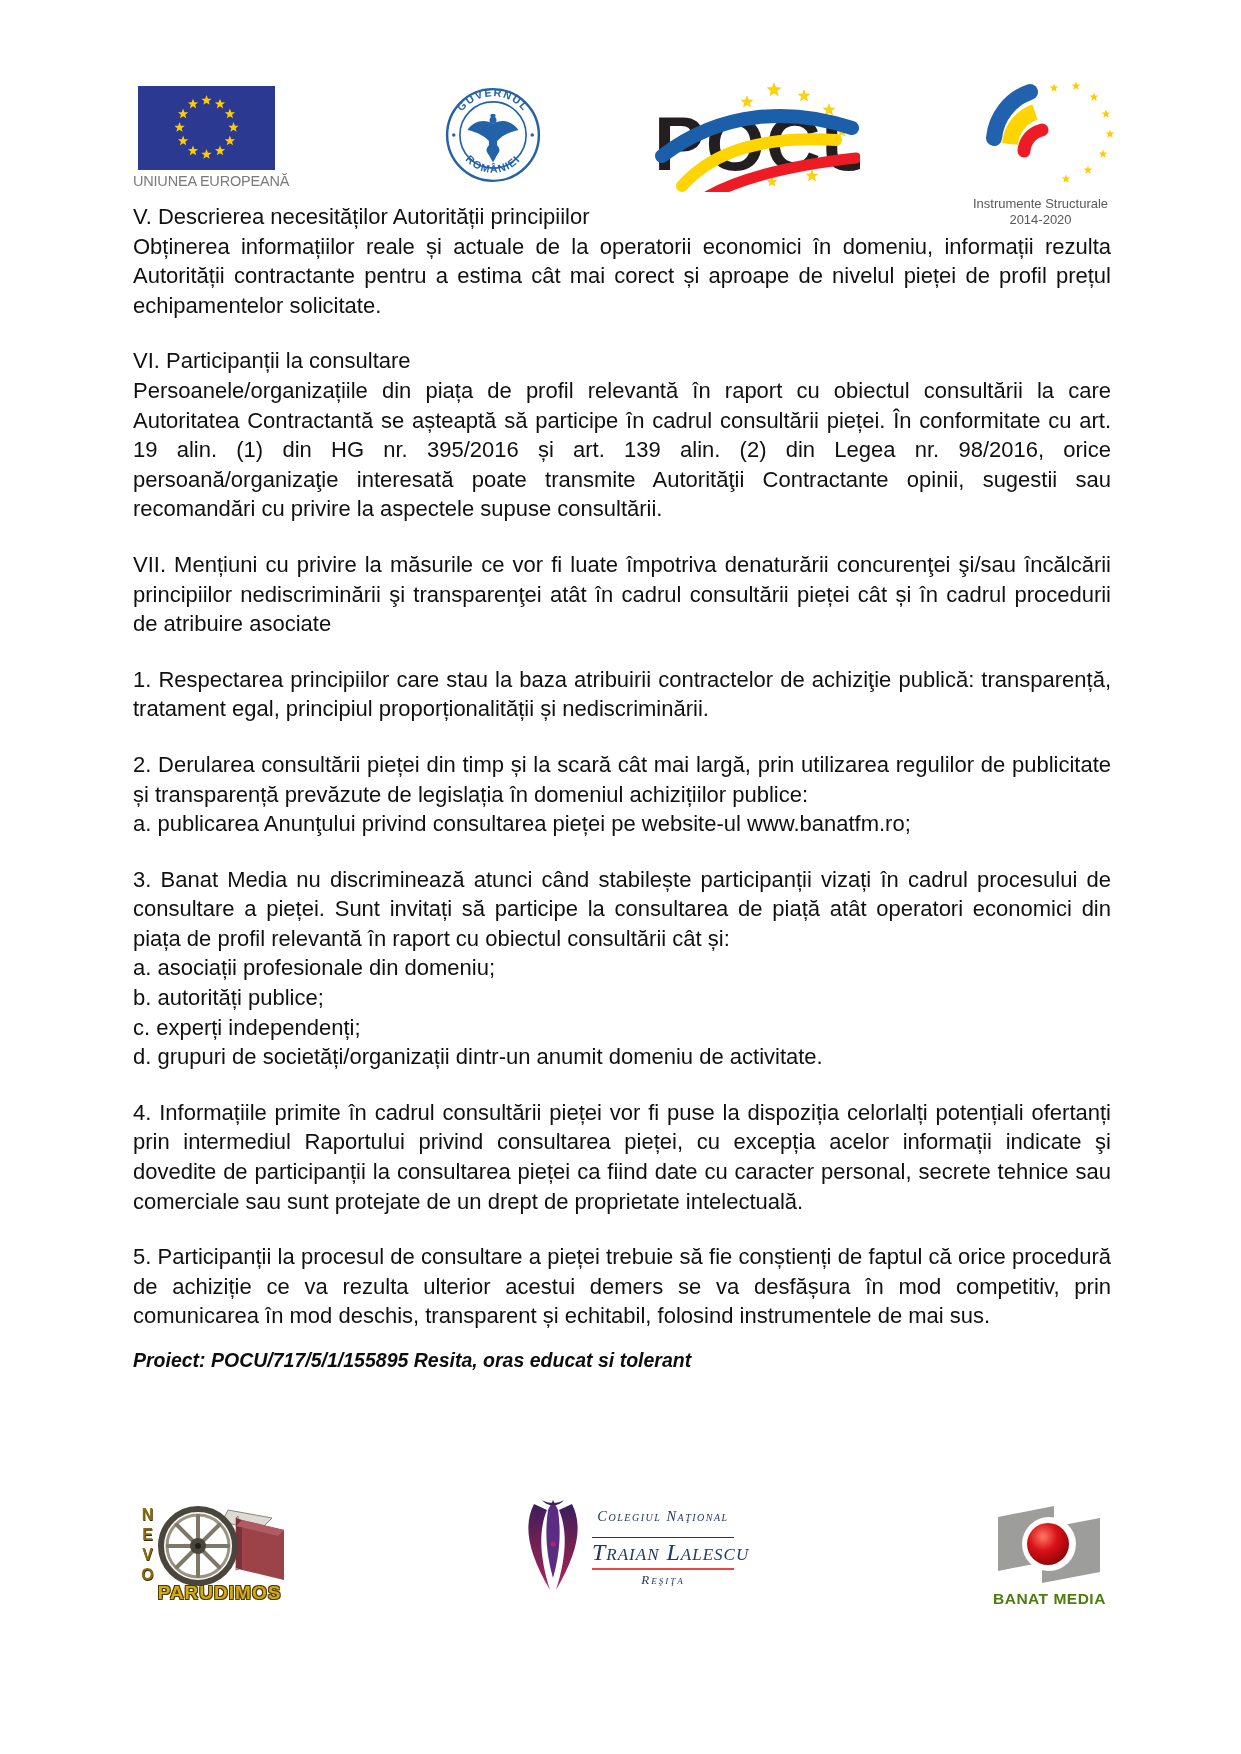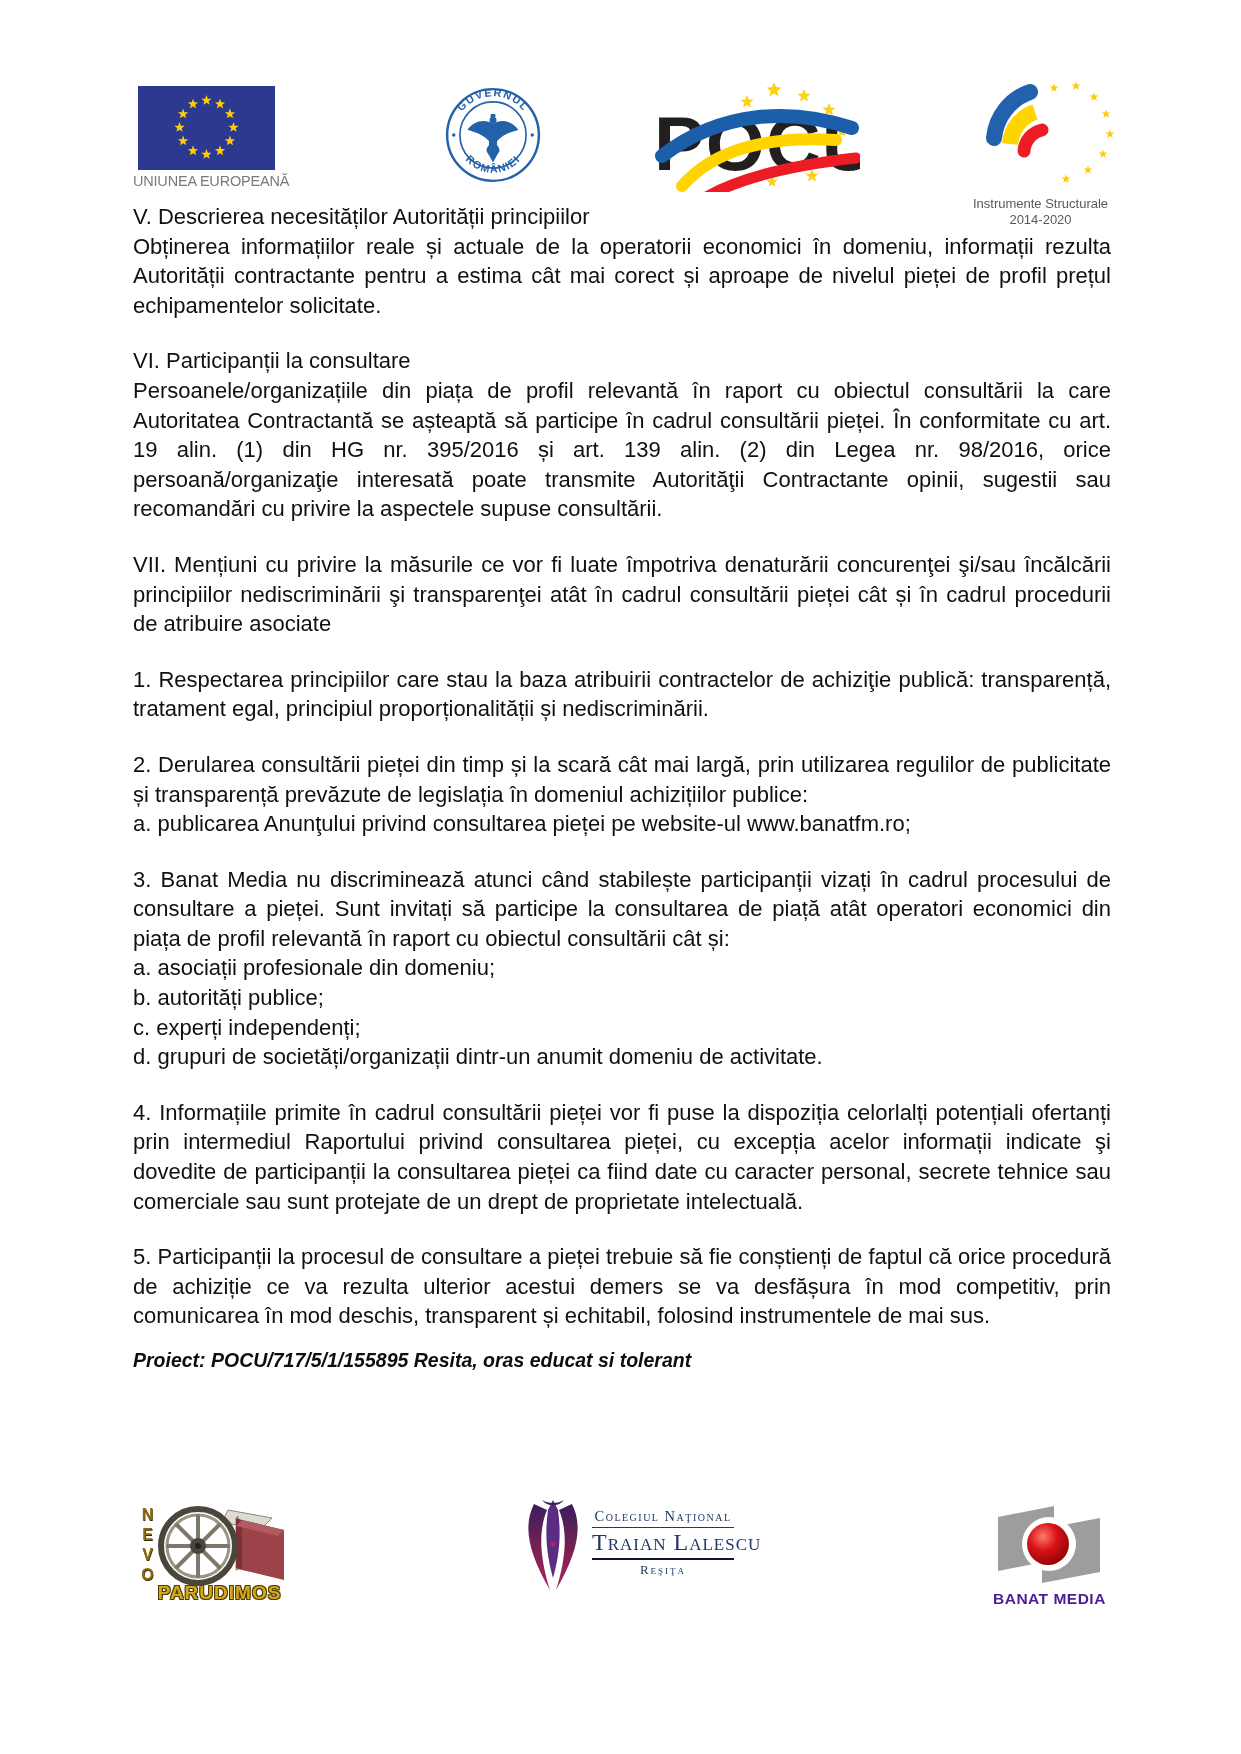--- a/index.html
+++ b/index.html
@@ -30,30 +30,30 @@
     writing-mode:vertical-rl;text-orientation:upright;
     font-weight:bold;font-size:16px;letter-spacing:3px;color:#8a6a10;
     text-shadow:0.5px 0.5px 0 #3a2d00;
   }
   .parudimos{
     position:absolute;left:6px;top:78px;width:155px;text-align:center;
     font-weight:bold;font-size:19px;letter-spacing:1px;color:#d4a917;
     text-shadow:1px 1px 0 #4d3c00,-1px -1px 0 #4d3c00,1px -1px 0 #4d3c00,-1px 1px 0 #4d3c00;
   }
   .college-wrap{left:520px;top:1498px;width:215px;height:100px;}
-  .college-text{position:absolute;left:72px;top:10px;width:142px;text-align:center;color:#203864;font-family:"Liberation Serif",serif;}
+  .college-text{position:absolute;left:72px;top:10px;width:142px;text-align:center;color:#203864;font-family:"Liberation Serif",serif;font-style:italic;}
   .college-l1{font-variant:small-caps;font-size:14.5px;letter-spacing:1.5px;white-space:nowrap;}
   .college-l2{
     font-variant:small-caps;font-size:24px;letter-spacing:1px;white-space:nowrap;
-    border-top:1.5px solid #203864;border-bottom:2px solid #0f172a;
-    padding:1px 0 2px 0;margin-top:2px;
+    border-top:1.5px solid #203864;border-bottom:2px solid #ef4444;
+    padding:1px 0 2px 0;margin-top:12px;
   }
   .college-l3{font-variant:small-caps;font-size:13px;letter-spacing:2px;margin-top:2px;}
   .banat-wrap{left:993px;top:1502px;width:112px;}
-  .banat-caption{font-weight:bold;font-size:15.5px;letter-spacing:0.5px;color:#4c1d95;text-align:center;margin-top:2px;white-space:nowrap;}
+  .banat-caption{font-weight:bold;font-size:15.5px;letter-spacing:0.5px;color:#4d7c0f;text-align:center;margin-top:2px;white-space:nowrap;}
 </style>
 </head>
 <body>
 
 <div class="abs" style="left:133px;top:86px;width:150px;">
   <svg width="137" height="84" viewBox="0 0 137 84" style="display:block;margin-left:5px;">
     <rect x="0" y="0" width="137" height="84" fill="#2b3990"></rect>
     <g fill="#ffcc00">
       <polygon points="68.50,9.10 69.83,12.67 73.64,12.83 70.66,15.20 71.67,18.87 68.50,16.77 65.33,18.87 66.34,15.20 63.36,12.83 67.17,12.67"></polygon>
         <polygon points="82.00,12.70 83.33,16.27 87.14,16.43 84.16,18.80 85.17,22.47 82.00,20.37 78.83,22.47 79.84,18.80 76.86,16.43 80.67,16.27"></polygon>

